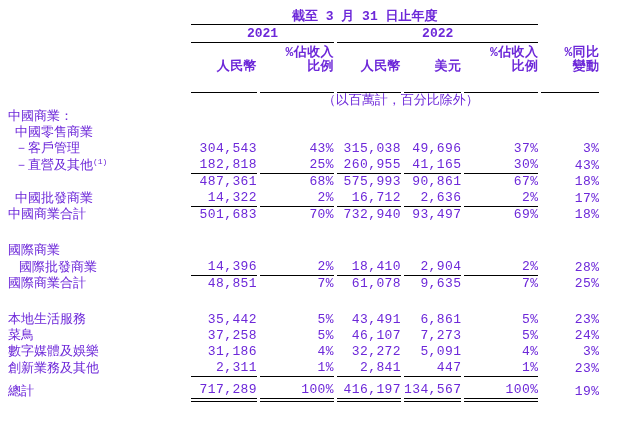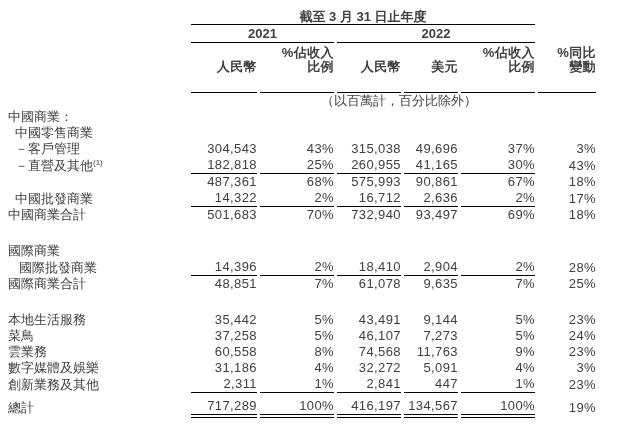--- a/index.html
+++ b/index.html
@@ -7,23 +7,23 @@
     padding: 0;
     background: #ffffff;
     width: 618px;
     height: 444px;
     overflow: hidden;
   }
   .fin-table {
     border-collapse: separate;
     border-spacing: 3px 0;
     table-layout: fixed;
-    font-family: Liberation Sans, sans-serif;
+    font-family: Liberation Mono, monospace;
     font-size: 13px;
-    color: #404040;
+    color: #6d28d9;
     margin: 2px 0 0 1px;
   }
   td {
     padding: 0;
     line-height: 16px;
     white-space: nowrap;
     overflow: visible;
   }
   .num { text-align: right; letter-spacing: 0.4px; }
   .center { text-align: center; }
@@ -186,41 +186,32 @@
     <td class="num">25%</td>
   </tr>
       <tr class="spacer">
         <td colspan="7" style="height: 20px;"></td>
       </tr>
       <tr>
     <td class="ind0"><span>本地生活服務</span><sup></sup></td>
     <td class="num">35,442</td>
     <td class="num">5%</td>
     <td class="num">43,491</td>
-    <td class="num">9,144</td>
+    <td class="num">6,861</td>
     <td class="num">5%</td>
     <td class="num">23%</td>
   </tr>
       <tr>
     <td class="ind0"><span>菜鳥</span><sup></sup></td>
     <td class="num">37,258</td>
     <td class="num">5%</td>
     <td class="num">46,107</td>
     <td class="num">7,273</td>
     <td class="num">5%</td>
     <td class="num">24%</td>
-  </tr>
-      <tr>
-    <td class="ind0"><span>雲業務</span><sup></sup></td>
-    <td class="num">60,558</td>
-    <td class="num">8%</td>
-    <td class="num">74,568</td>
-    <td class="num">11,763</td>
-    <td class="num">9%</td>
-    <td class="num">23%</td>
   </tr>
       <tr>
     <td class="ind0"><span>數字媒體及娛樂</span><sup></sup></td>
     <td class="num">31,186</td>
     <td class="num">4%</td>
     <td class="num">32,272</td>
     <td class="num">5,091</td>
     <td class="num">4%</td>
     <td class="num">3%</td>
   </tr>

